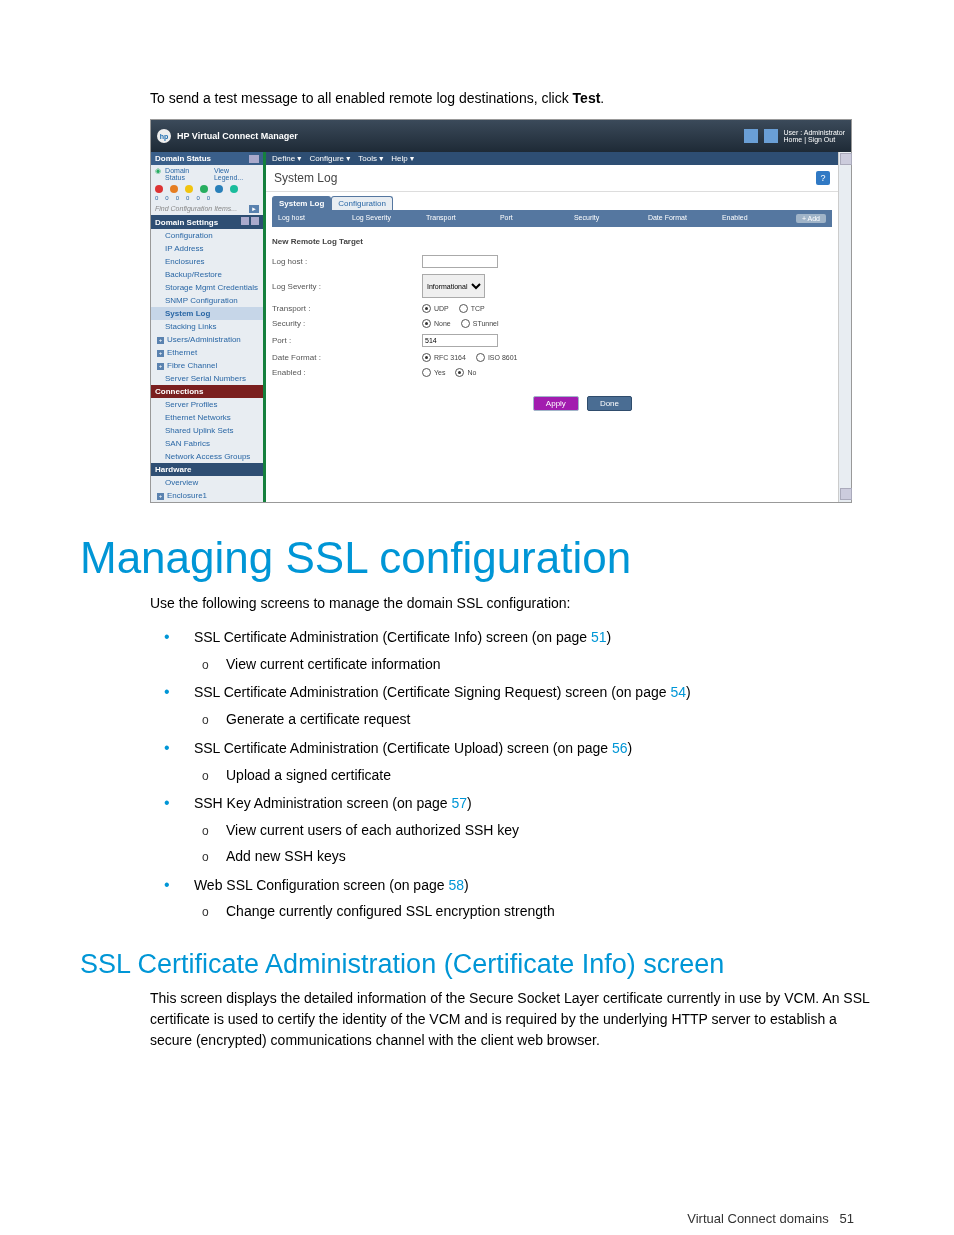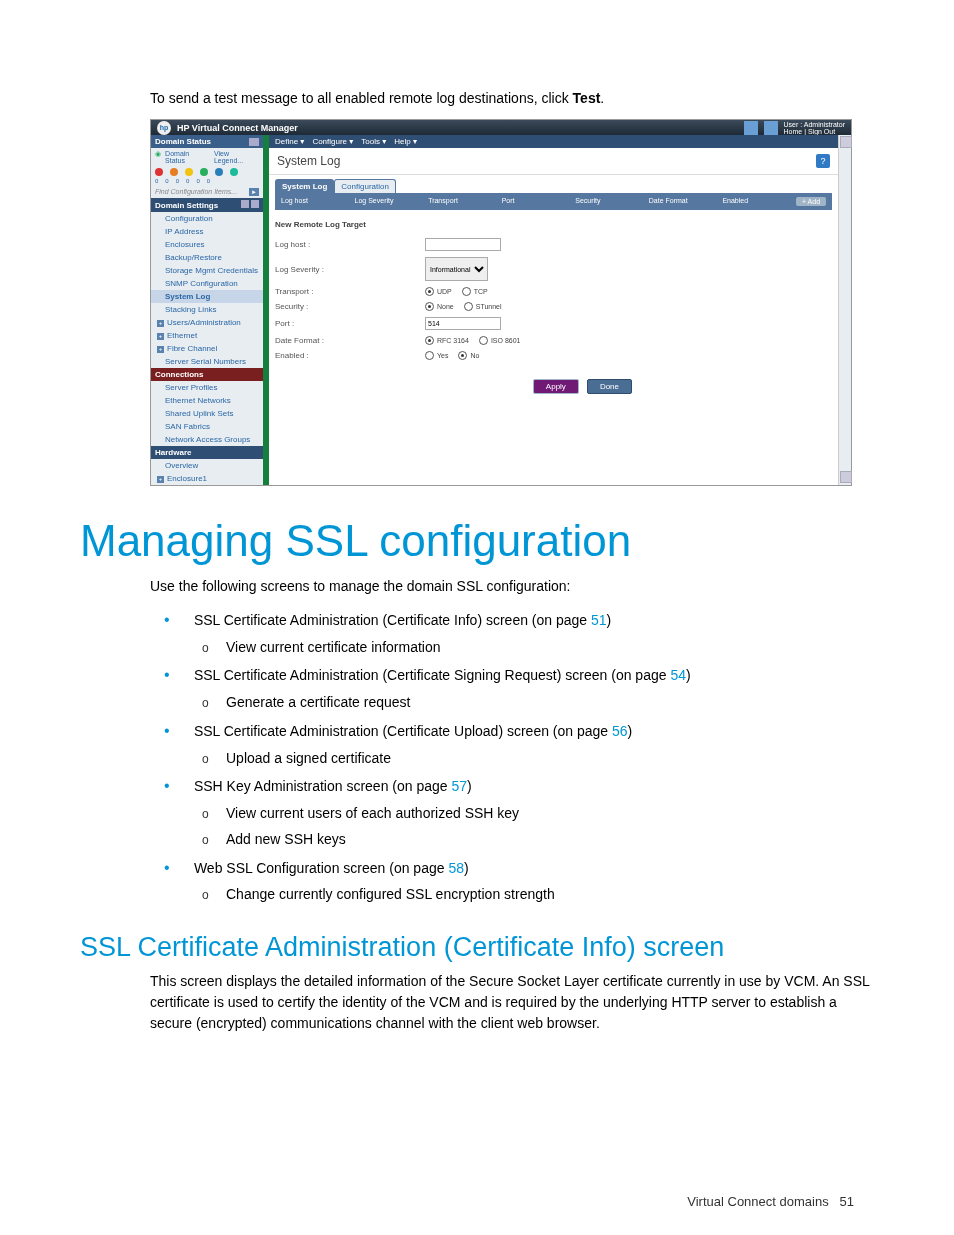--- a/index.html
+++ b/index.html
@@ -26,21 +26,21 @@
     border: 1px solid #999;
     font-size: 8px;
     color: #333;
     background: #fff;
   }
   .ss-header {
     background: linear-gradient(#3b4a5a, #1e2a36);
     color: #fff;
     display: flex;
     align-items: center;
-    height: 15px;
+    height: 32px;
     padding: 0 6px;
     font-weight: bold;
     font-size: 9px;
   }
   .ss-header .hp-logo {
     background: #eee;
     color: #1b6cb0;
     border-radius: 50%;
     width: 14px; height: 14px;
     display: inline-flex;
@@ -58,21 +58,21 @@
   }
   .ss-header .icon-box {
     width: 14px; height: 14px;
     background: #6a9fd6;
     display: inline-block;
   }
   .ss-body { display: flex; }
   .ss-left {
     width: 112px;
     background: #e8edf2;
-    border-right: 6px solid #15803d;
+    border-right: 3px solid #15803d;
     display: flex;
     flex-direction: column;
   }
   .panel-head {
     background: #3a5f8a;
     color: #fff;
     font-size: 8px;
     font-weight: bold;
     padding: 2px 4px;
     display: flex;
@@ -231,21 +231,21 @@
     display: flex;
     gap: 8px;
     justify-content: flex-end;
     padding-right: 200px;
   }
   .ss-btn {
     font-size: 8px;
     padding: 2px 12px;
     border-radius: 2px;
   }
-  .ss-btn.apply { background: #701a75; color: #fff; border: 1px solid #a2b6c9;}
+  .ss-btn.apply { background: #a21caf; color: #fff; border: 1px solid #a2b6c9;}
   .ss-btn.done { background: #4a6d93; color: #fff; border: 1px solid #2f4c6c;}
   .scrollbar-stub {
     width: 12px;
     background: #e8edf2;
     border-left: 1px solid #ccc;
     position: relative;
   }
   .scrollbar-stub .nub {
     background:#ccd;width:10px;height:10px;margin:1px;border:1px solid #aab;
   }

